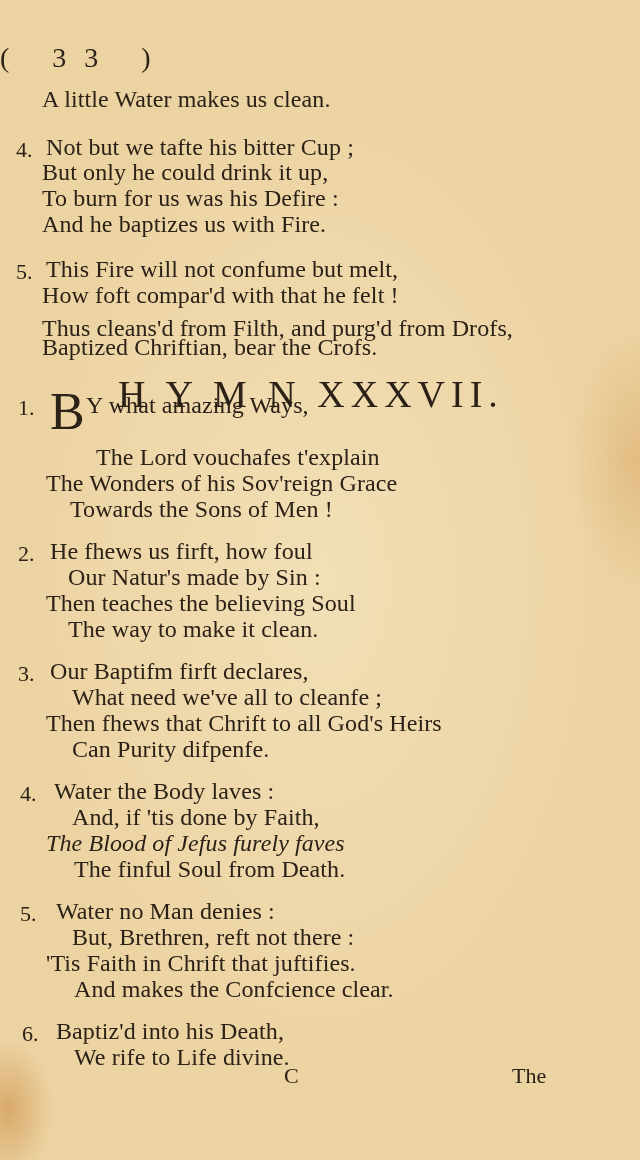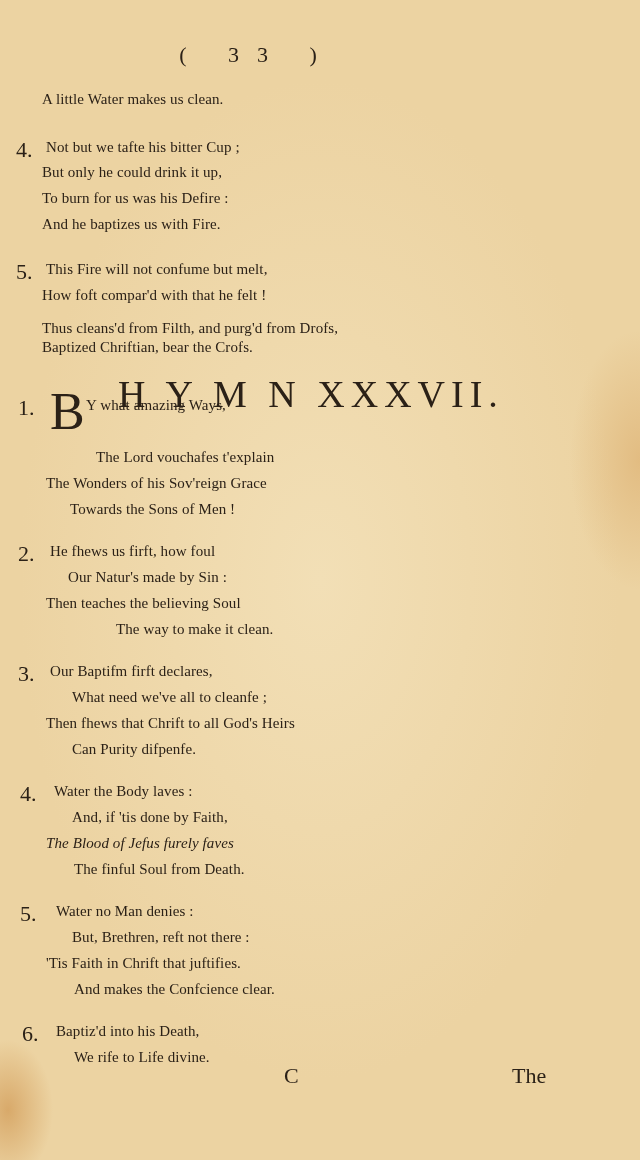--- a/index.html
+++ b/index.html
@@ -11,24 +11,24 @@
     }
     .page {
       position: relative; width: 640px; height: 1160px;
       background:
         radial-gradient(ellipse 70px 130px at 640px 460px, rgba(214,160,90,0.45), rgba(214,160,90,0) 100%),
         radial-gradient(ellipse 45px 70px at 8px 1110px, rgba(200,135,60,0.55), rgba(200,135,60,0) 100%),
         radial-gradient(ellipse 300px 500px at 320px 580px, #f2dfb6, #ecd3a2 100%);
     }
     .ln {
       position: absolute; white-space: nowrap;
-      font-size: 15px; line-height: 26px; letter-spacing: 0.1px;
+      font-size: 24px; line-height: 26px; letter-spacing: 0.1px;
     }
     .num { position: absolute; white-space: nowrap; font-size: 22px; line-height: 26px; }
-    .pagenum { position: absolute; left: 0; width: 514px; top: 42px; text-align: center; font-size: 22px; letter-spacing: 18px; }
+    .pagenum { position: absolute; left: 0; width: 514px; top: 42px; text-align: left; font-size: 28px; letter-spacing: 18px; }
     .title { position: absolute; left: 118px; top: 372px; font-size: 38px; letter-spacing: 6px; white-space: nowrap; text-align: center; }
     .dropcap { position: absolute; left: 50px; top: 386px; font-size: 52px; line-height: 52px; }
     .sig { position: absolute; top: 1063px; font-size: 22px; }
   </style>
 </head>
 <body>
 
 <div class="page">
 
   <div class="pagenum">( 33 )</div>
@@ -53,21 +53,21 @@
   <div class="dropcap">B</div>
   <div class="ln" style="left:86px;top:392px;">Y what amazing Ways,</div>
   <div class="ln" style="left:96px;top:444px;">The Lord vouchafes t'explain</div>
   <div class="ln" style="left:46px;top:470px;">The Wonders of his Sov'reign Grace</div>
   <div class="ln" style="left:70px;top:496px;text-align:center;">Towards the Sons of Men !</div>
 
   <div class="num" style="left:18px;top:541px;">2.</div>
   <div class="ln" style="left:50px;top:538px;">He fhews us firft, how foul</div>
   <div class="ln" style="left:68px;top:564px;">Our Natur's made by Sin :</div>
   <div class="ln" style="left:46px;top:590px;">Then teaches the believing Soul</div>
-  <div class="ln" style="left:68px;top:616px;margin-left:48px;">The way to make it clean.</div>
+  <div class="ln" style="left:68px;top:616px;">The way to make it clean.</div>
 
   <div class="num" style="left:18px;top:661px;">3.</div>
   <div class="ln" style="left:50px;top:658px;">Our Baptifm firft declares,</div>
   <div class="ln" style="left:72px;top:684px;">What need we've all to cleanfe ;</div>
   <div class="ln" style="left:46px;top:710px;">Then fhews that Chrift to all God's Heirs</div>
   <div class="ln" style="left:72px;top:736px;">Can Purity difpenfe.</div>
 
   <div class="num" style="left:20px;top:781px;">4.</div>
   <div class="ln" style="left:54px;top:778px;">Water the Body laves :</div>
   <div class="ln" style="left:72px;top:804px;">And, if 'tis done by Faith,</div>

